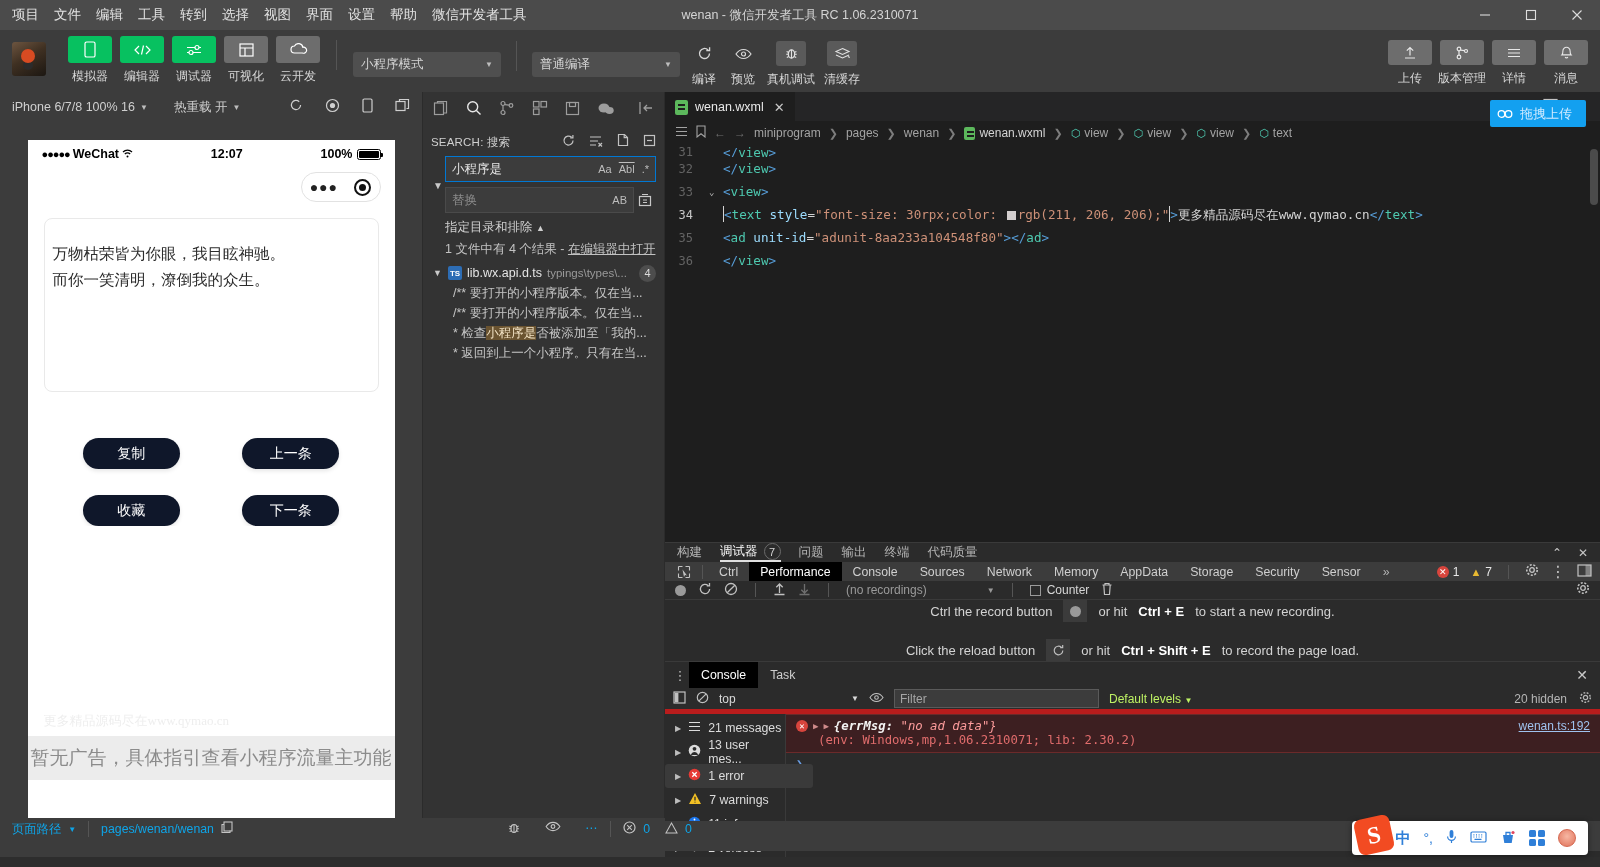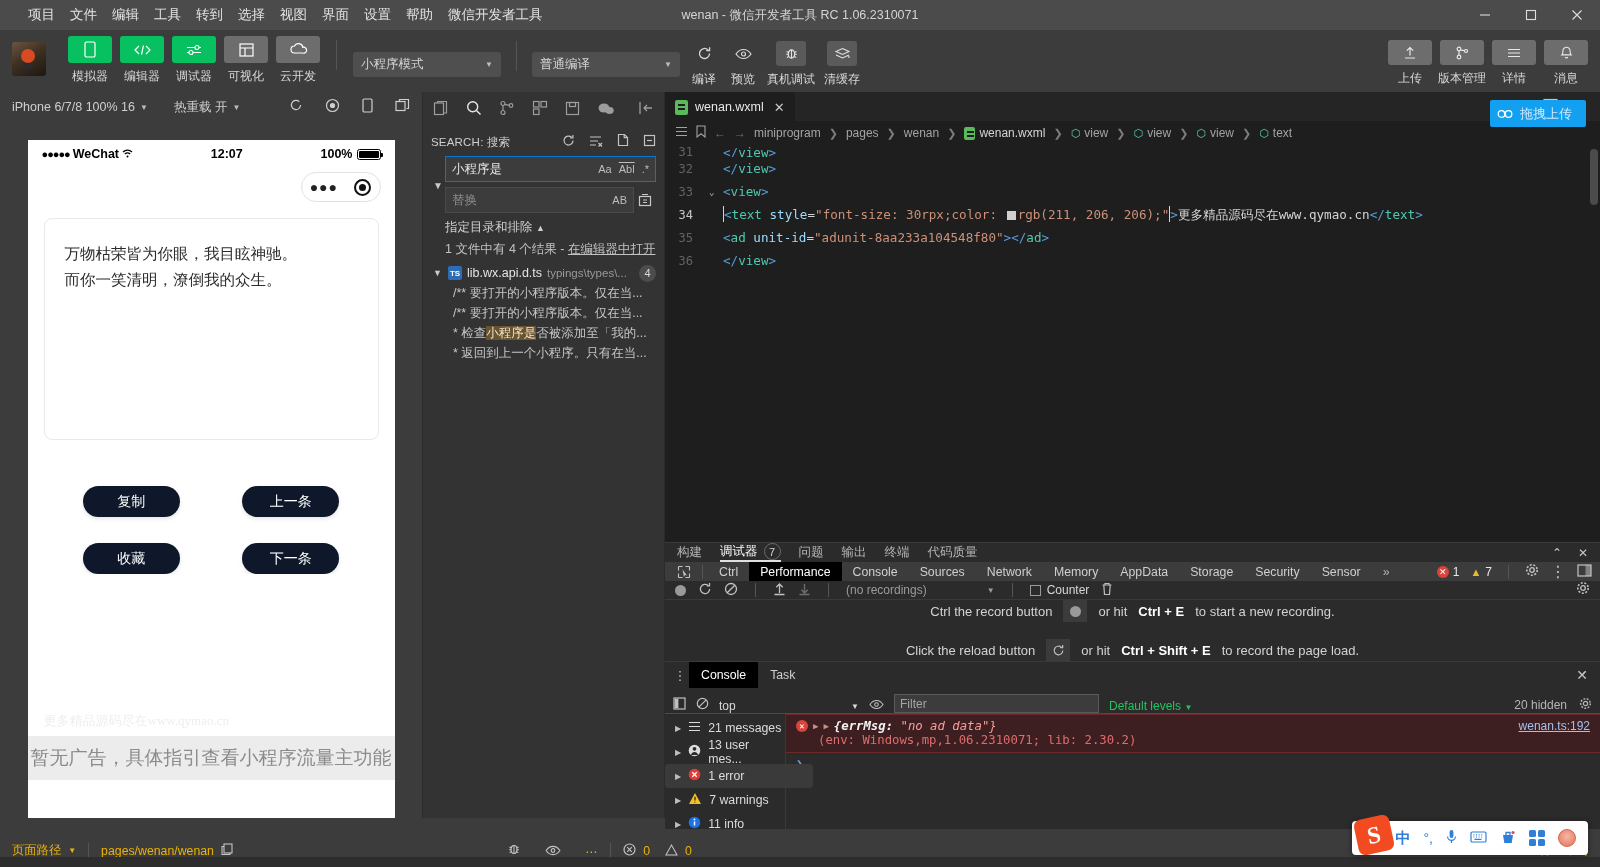--- a/index.html
+++ b/index.html
@@ -2,21 +2,21 @@
 <html><head>
 <meta charset="utf-8">
 <style>
   * { box-sizing: border-box; margin:0; padding:0; }
   html,body { width:1600px; height:867px; overflow:hidden; background:#3c3c3c;
     font-family:"Liberation Sans","DejaVu Sans",sans-serif; }
   body { position:relative; }
 
   
   .titlebar { height:30px; background:#4b4b4b; display:flex; align-items:center; position:relative; }
-  .menu { display:flex; align-items:center; gap:15px; padding-left:28px; }
+  .menu { display:flex; align-items:center; gap:15px; padding-left:12px; }
   .menu-item { color:#e2e2e2; font-size:13.5px; cursor:default; }
   .win-title { position:absolute; left:0; right:0; text-align:center; color:#d4d4d4;
     font-size:12.5px; pointer-events:none; }
   .win-ctrls { margin-left:auto; display:flex; height:100%; }
   .win-btn { width:46px; height:100%; display:flex; align-items:center; justify-content:center;
     color:#d8d8d8; font-size:14px; }
   .win-btn svg { display:block; }
 
   
   .toolbar { height:62px; background:#3c3c3c; display:flex; align-items:flex-start;
@@ -78,22 +78,22 @@
   .batt i { flex:1; background:#000; border-radius:1px; display:block; }
   .batt:after { content:""; position:absolute; right:-3.5px; top:3px; width:2px; height:4px;
     background:#000; border-radius:0 1px 1px 0; }
   .capsule-row { display:flex; justify-content:flex-end; padding:4px 14px 0 0; }
   .capsule { width:80px; height:30px; border:1px solid #e2e2e2; border-radius:15px;
     display:flex; align-items:center; justify-content:space-around; }
   .capsule .d3 { letter-spacing:1px; font-size:14px; color:#222; }
   .target { width:17px; height:17px; border:2px solid #111; border-radius:50%; display:flex;
     align-items:center; justify-content:center; }
   .target i { width:7px; height:7px; border-radius:50%; background:#111; }
-  .card { margin:16px 16px 0 16px; border:1px solid #e9e9e9; border-radius:8px; height:222px;
-    padding:22px 20px; }
+  .card { margin:16px 16px 0 16px; border:1px solid #e9e9e9; border-radius:8px; height:174px;
+    padding:22px 8px; }
   .card p { font-size:15.5px; color:#2c2c2c; line-height:1.65; }
   .btnrow { display:flex; justify-content:space-around; padding:0 24px; margin-top:26px; }
   .btngrid { margin-top:20px; }
   .pbtn { width:97px; height:31px; border-radius:16px; background:#0f172a; color:#fff;
     font-size:14px; display:flex; align-items:center; justify-content:center;
     box-shadow:0 2px 4px rgba(0,0,0,.10); }
   .wm { color:#eeeeee; font-size:13px; padding:0 0 6px 16px; font-family:"Liberation Serif",serif; }
   .adbar { background:#ececec; height:44px; display:flex; align-items:center; justify-content:center;
     color:#8b8b8b; font-size:19px; }
   .phone-fill { flex:1; background:#fff; }
@@ -210,28 +210,28 @@
 
   
   .consolepane { height:205px; background:#2b2b2b; border-top:1px solid #3a3a3a;
     display:flex; flex-direction:column; }
   .cons-tabs { height:26px; display:flex; align-items:center; gap:0; padding-left:6px; }
   .cons-tabs .kebab { width:18px; text-align:center; color:#bdbdbd; font-size:13px; }
   .cons-tab { padding:0 12px; height:100%; display:flex; align-items:center; color:#cfcfcf;
     font-size:12.3px; }
   .cons-tab.act { background:#000; color:#fff; }
   .cons-tabs .x { margin-left:auto; padding-right:12px; color:#c9c9c9; font-size:14px; }
-  .cons-bar { height:26px; background:#2b2b2b; display:flex; align-items:flex-end; gap:10px;
-    padding:0 8px; border-bottom:1px solid #b91c1c; }
+  .cons-bar { height:26px; background:#2b2b2b; display:flex; align-items:center; gap:10px;
+    padding:0 8px; border-bottom:5px solid #b91c1c; }
   .cons-bar .ci { color:#c0c0c0; font-size:13px; }
   .ctxsel { width:140px; display:flex; align-items:center; color:#d9d9d9; font-size:12px; }
   .ctxsel .cav { margin-left:auto; font-size:8px; }
   .filterbox { width:205px; height:19px; background:#3c3c3c; border:1px solid #5a5a5a;
     color:#a5a5a5; font-size:12px; display:flex; align-items:center; padding:0 5px; }
-  .levels { color:#22c55e; font-size:12px; }
+  .levels { color:#bef264; font-size:12px; }
   .cons-bar .rr { margin-left:auto; display:flex; align-items:center; gap:12px; color:#b5b5b5;
     font-size:12px; }
   .cons-main { flex:1; display:flex; min-height:0; }
   .sidelist { width:121px; border-right:1px solid #3a3a3a; padding-top:2px; }
   .sl-item { height:24px; display:flex; align-items:center; gap:7px; padding-left:10px;
     color:#dcdcdc; font-size:12.3px; }
   .sl-item.sel { background:#3a3a3a; }
   .sl-item .tw { color:#bdbdbd; font-size:8px; }
   .cons-log { flex:1; }
   .logrow { background:#3d1f21; border-top:1px solid #6b2a2a; border-bottom:1px solid #6b2a2a;
@@ -242,22 +242,22 @@
     font-size:9px; display:flex; align-items:center; justify-content:center; flex:none; }
   .logrow .tri { color:#cf8a8a; font-size:9px; }
   .logrow .msg { font-style:italic; font-weight:bold; color:#f2f2f2; }
   .logrow .msg .s { color:#ff9d9d; font-weight:normal; }
   .logrow .env { padding-left:22px; color:#e06c6c; }
   .logrow .src { position:absolute; right:10px; top:4px; color:#9fc3ef; font-size:12px;
     text-decoration:underline; font-family:"Liberation Sans",sans-serif; }
   .prompt { padding:4px 10px; color:#6a9ee5; font-family:"DejaVu Sans Mono",monospace; font-size:12px; }
 
   
-  .statusbot { position:absolute; left:0; right:0; bottom:8px; height:30px; background:#3c3c3c;
-    display:flex; align-items:flex-end; color:#eab308; font-size:12.3px; }
+  .statusbot { position:absolute; left:0; right:0; bottom:16px; height:30px; background:#3c3c3c;
+    display:flex; align-items:flex-start; color:#0ea5e9; font-size:12.3px; }
   .sb-seg { display:flex; align-items:center; gap:7px; padding:0 12px; }
   .sb-vdiv { width:1px; height:16px; background:#555; }
   .sb-right2 { margin-left:auto; display:flex; align-items:center; gap:10px; padding-right:12px; }
   .taskbarline { position:absolute; left:0; right:0; bottom:0; height:10px; background:#2d2d2d; }
   .ime { position:absolute; right:12px; bottom:12px; height:34px; background:#fff;
     border-radius:4px; display:flex; align-items:center; gap:13px; padding:0 12px 0 44px;
     box-shadow:0 1px 6px rgba(0,0,0,.4); z-index:60; }
   .ime .logo { position:absolute; left:4px; top:-4px; width:36px; height:36px; background:#f24b22;
     border-radius:7px; transform:rotate(-12deg); color:#fff; font-size:24px; font-weight:bold;
     display:flex; align-items:center; justify-content:center; font-family:"Liberation Serif",serif; }

